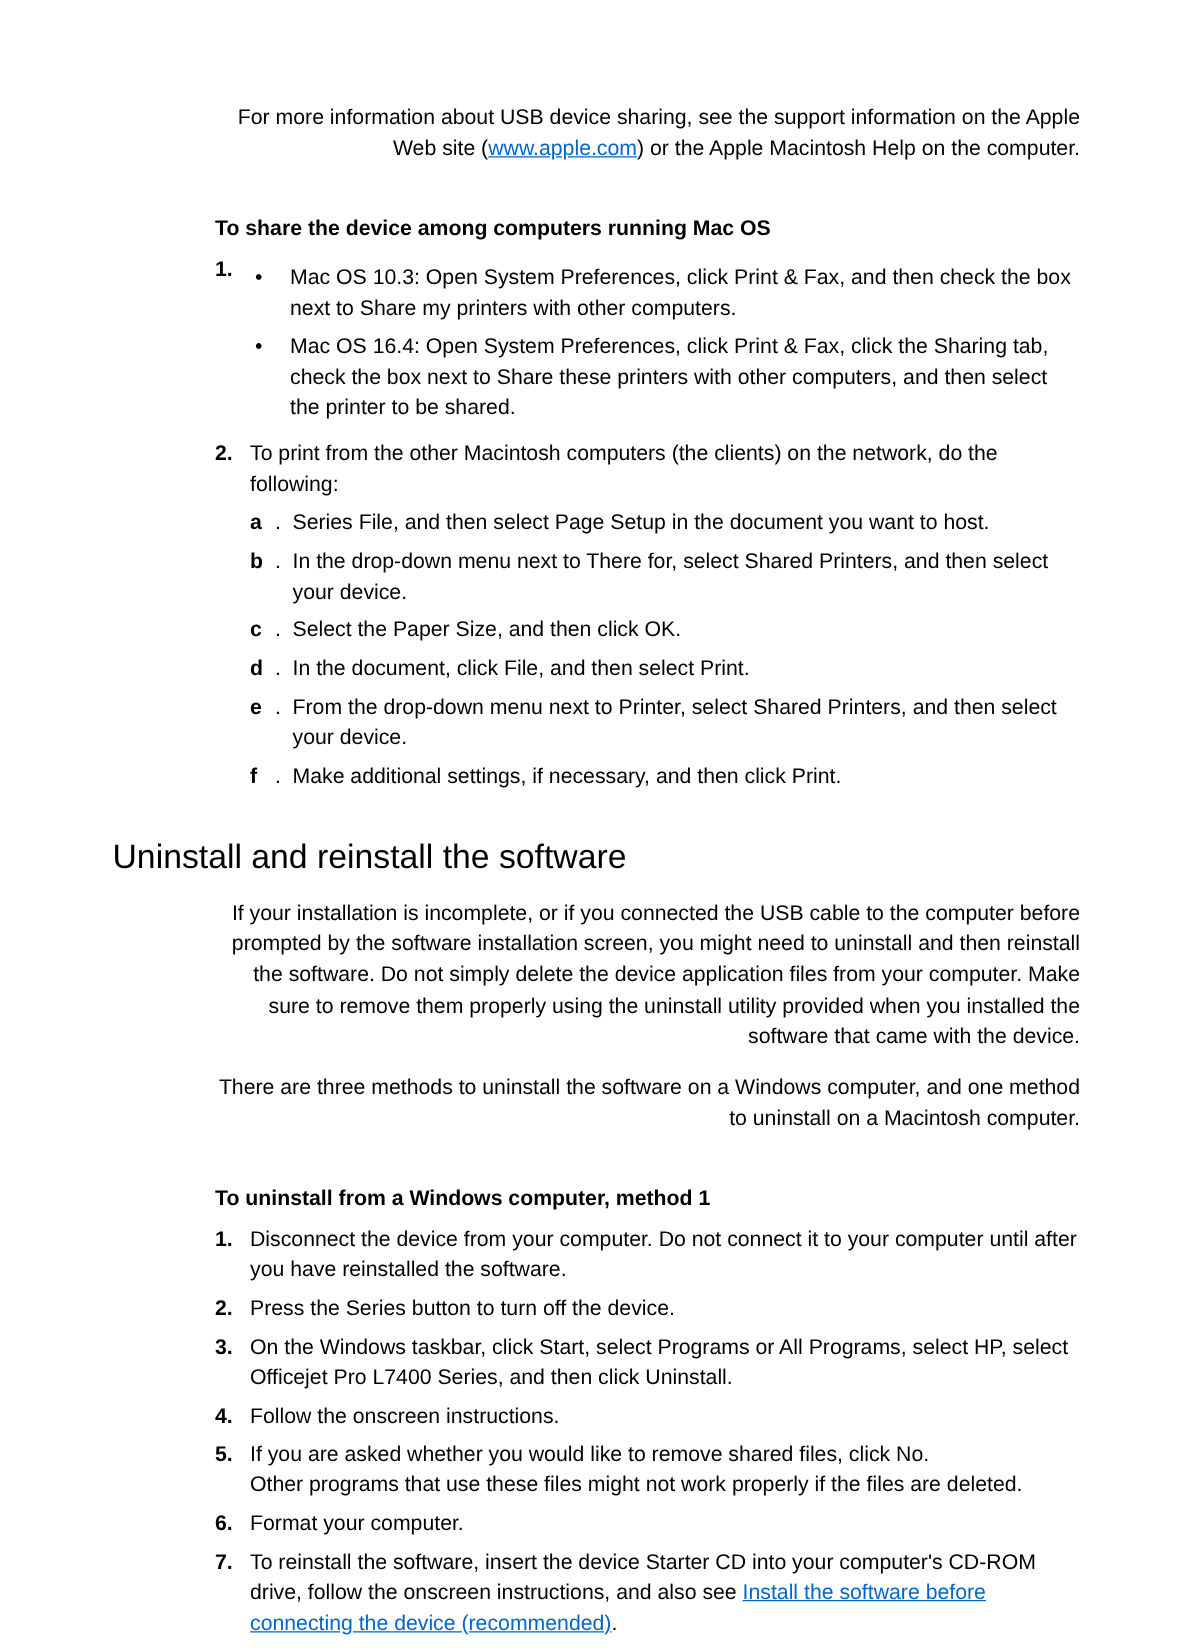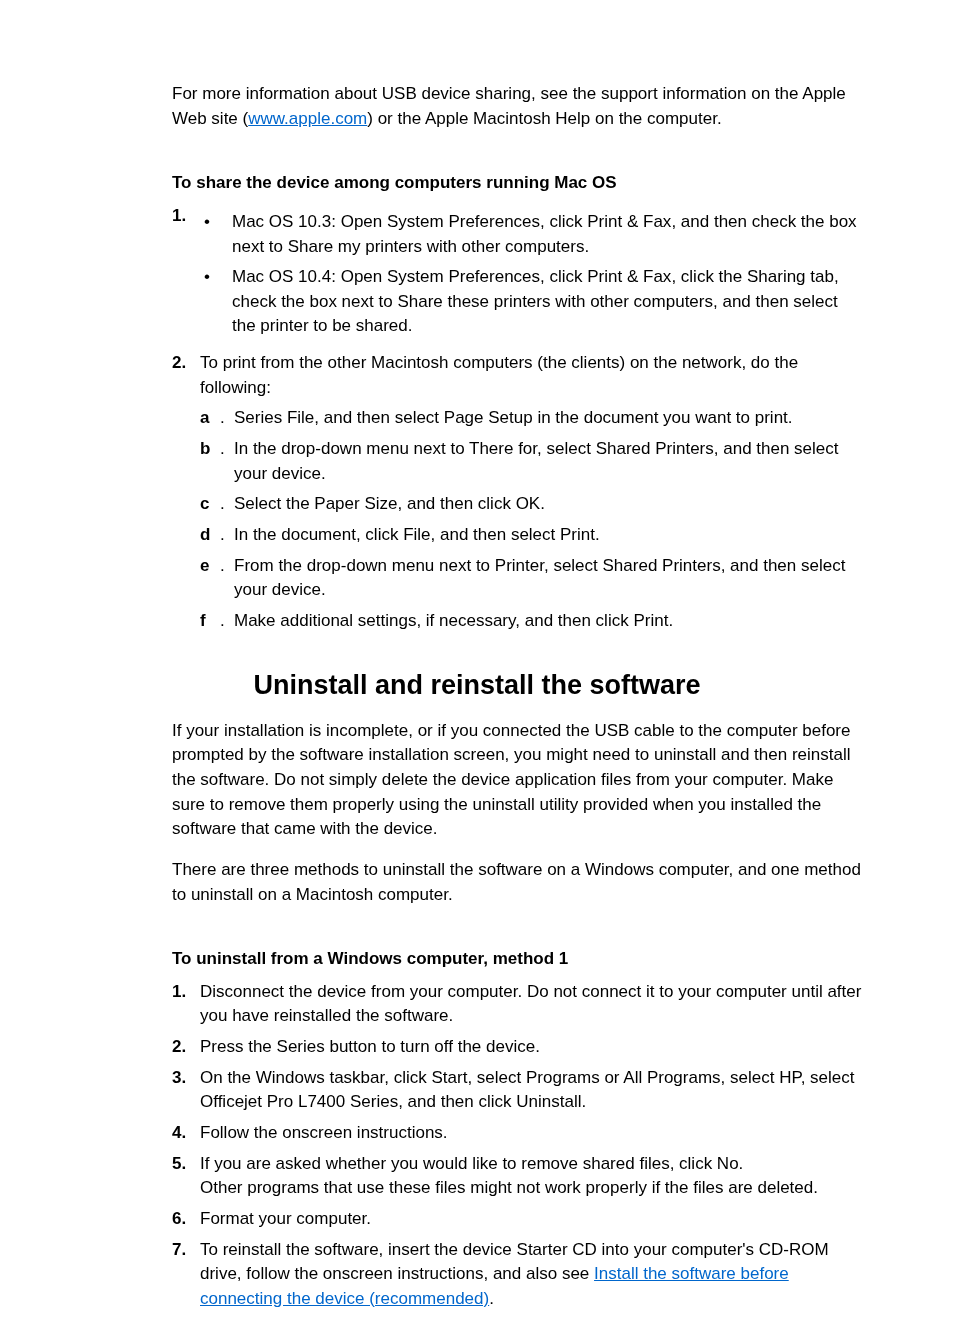--- a/index.html
+++ b/index.html
@@ -6,25 +6,25 @@
       font-family: Arial, Helvetica, sans-serif;
       font-size: 17px;
       line-height: 1.45;
       color: #000;
       margin: 0;
       padding: 82px 90px 40px 90px;
       width: 954px;
       box-sizing: border-box;
     }
     .indent1 { margin-left: 82px; }
-    .para { margin-bottom: 16px; }
+    .para { margin-bottom: 16px; text-align: right; }
     .link { color: #0066cc; text-decoration: underline; }
     .bold { font-weight: normal; }
     .h-small { font-weight: bold; margin-top: 40px; margin-bottom: 8px; }
-    .h-large { font-size: 27px; font-weight: bold; margin-top: 26px; margin-bottom: 14px; text-align: center; }
+    .h-large { font-size: 27px; font-weight: normal; margin-top: 26px; margin-bottom: 14px; }
     ol { margin: 0 0 14px 0; padding-left: 38px; }
     ol.numlist { list-style: none; padding-left: 0; }
     ol.numlist > li { display: flex; margin-bottom: 6px; }
     ol.numlist > li > .num { font-weight: bold; min-width: 28px; }
     ol.numlist > li > .body { flex: 1; }
     ul.bullets { list-style: none; padding-left: 0; margin-top: 6px; margin-bottom: 6px; }
     ul.bullets > li { display: flex; margin-bottom: 6px; }
     ul.bullets > li > .dot { min-width: 28px; padding-left: 4px; }
     ul.bullets > li > .body { flex: 1; }
     ol.letterlist { list-style: none; padding-left: 0; margin-top: 6px; margin-bottom: 6px; }
@@ -49,35 +49,35 @@
       <ul class="bullets">
         <li>
           <span class="dot">•</span>
           <div class="body">
             <span class="bold">Mac OS 10.3</span><span>: Open </span><span class="bold">System Preferences</span><span>, click </span><span class="bold">Print &amp; Fax</span><span>, and then check the box next to </span><span class="bold">Share my printers with other computers</span><span>.</span>
           </div>
         </li>
         <li>
           <span class="dot">•</span>
           <div class="body">
-            <span class="bold">Mac OS 10.4</span><span>: Open </span><span class="bold">System Preferences</span><span>, click </span><span class="bold">Print &amp; Fax</span><span>, click the </span><span class="bold">Sharing</span><span> tab, check the box next to </span><span class="bold">Share these printers with other computers</span><span>, and then select the printer to be shared.</span>
+            <span class="bold">Mac OS 16.4</span><span>: Open </span><span class="bold">System Preferences</span><span>, click </span><span class="bold">Print &amp; Fax</span><span>, click the </span><span class="bold">Sharing</span><span> tab, check the box next to </span><span class="bold">Share these printers with other computers</span><span>, and then select the printer to be shared.</span>
           </div>
         </li>
       </ul>
     </div>
   </li>
   <li>
     <span class="num">2.</span>
     <div class="body">
       <span>To print from the other Macintosh computers (the clients) on the network, do the following:</span>
       <ol class="letterlist">
         <li>
             <span class="letter">a</span>
             <span class="dot2">.</span>
-            <div class="body"><span>Series </span><span class="bold">File</span><span>, and then select </span><span class="bold">Page Setup</span><span> in the document you want to print.</span></div>
+            <div class="body"><span>Series </span><span class="bold">File</span><span>, and then select </span><span class="bold">Page Setup</span><span> in the document you want to host.</span></div>
           </li>
         <li>
             <span class="letter">b</span>
             <span class="dot2">.</span>
             <div class="body"><span>In the drop-down menu next to </span><span class="bold">There for</span><span>, select </span><span class="bold">Shared Printers</span><span>, and then select your device.</span></div>
           </li>
         <li>
             <span class="letter">c</span>
             <span class="dot2">.</span>
             <div class="body"><span>Select the </span><span class="bold">Paper Size</span><span>, and then click </span><span class="bold">OK</span><span>.</span></div>

